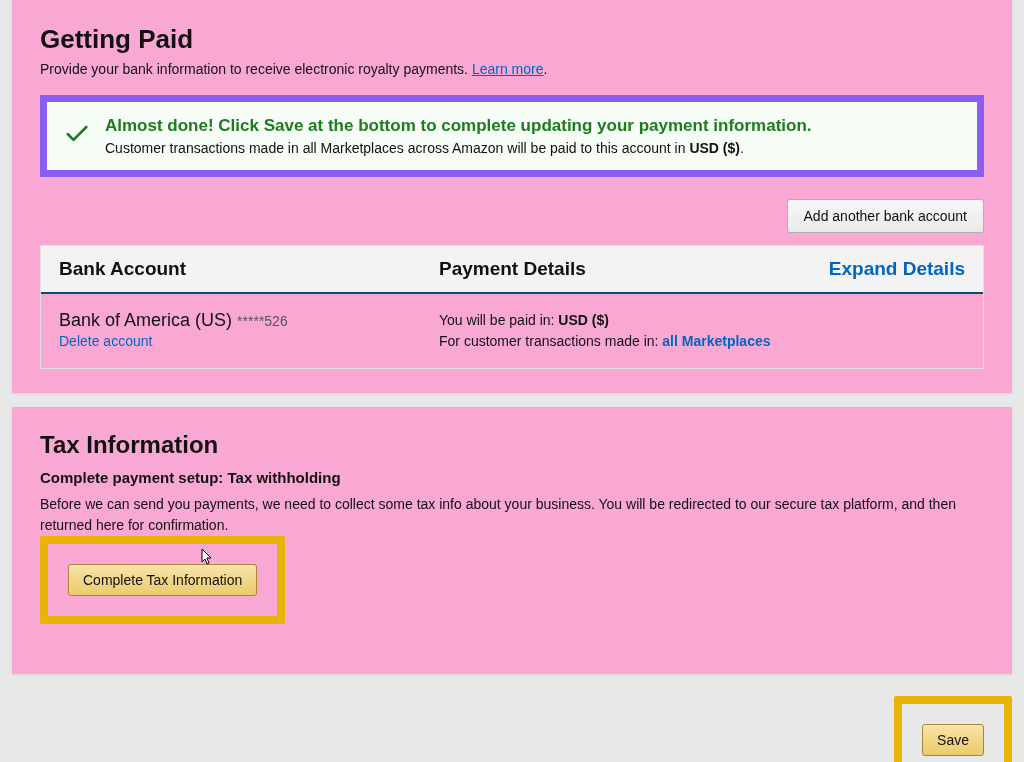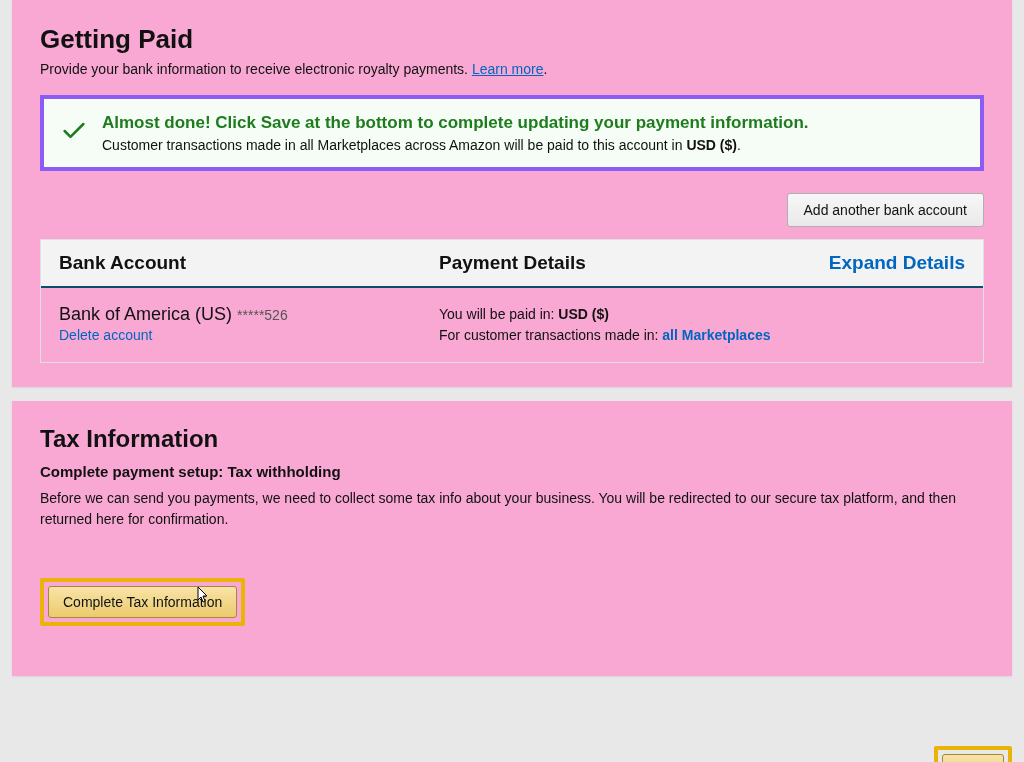--- a/index.html
+++ b/index.html
@@ -41,21 +41,21 @@
       font-size: 14px;
       color: #111;
       margin-bottom: 18px;
     }
     .subtitle a, .link {
       color: #0066c0;
       text-decoration: underline;
       cursor: pointer;
     }
     .alert-success {
-      border: 4px solid #8b5cf6;
+      border: 7px solid #8b5cf6;
       background: #f6fdf6;
       padding: 14px 16px 14px 58px;
       position: relative;
       margin-bottom: 22px;
     }
     .alert-success .check-icon {
       position: absolute;
       left: 16px;
       top: 18px;
       width: 28px;
@@ -172,25 +172,24 @@
       background: linear-gradient(#f8e3a8, #eccb6d);
       border: 1px solid #a88734;
       border-radius: 3px;
       padding: 7px 14px;
       font-size: 14px;
       color: #111;
       cursor: pointer;
     }
     .highlight-box {
       display: inline-block;
-      border: 4px solid #eab308;
+      border: 8px solid #eab308;
       border-radius: 2px;
-      padding: 4px;
+      padding: 20px;
       position: relative;
-      margin-top: 48px;
     }
     .footer-area {
       padding: 22px 12px 0 0;
       text-align: right;
     }
     .cursor-overlay {
       position: absolute;
       pointer-events: none;
     }
   </style>

